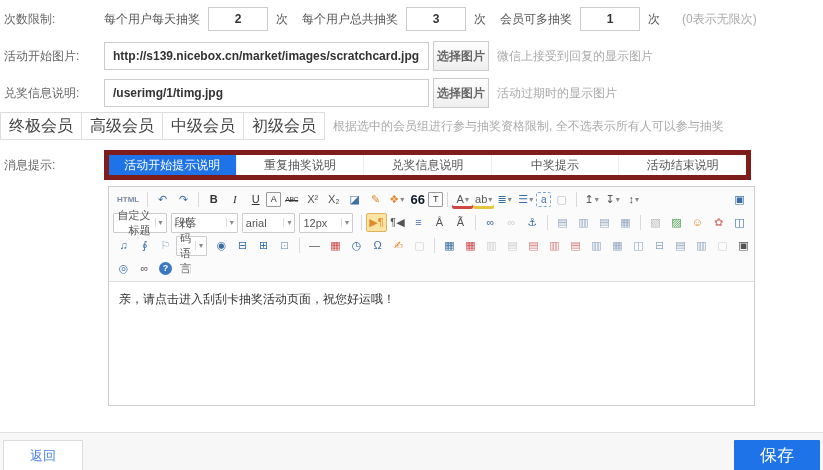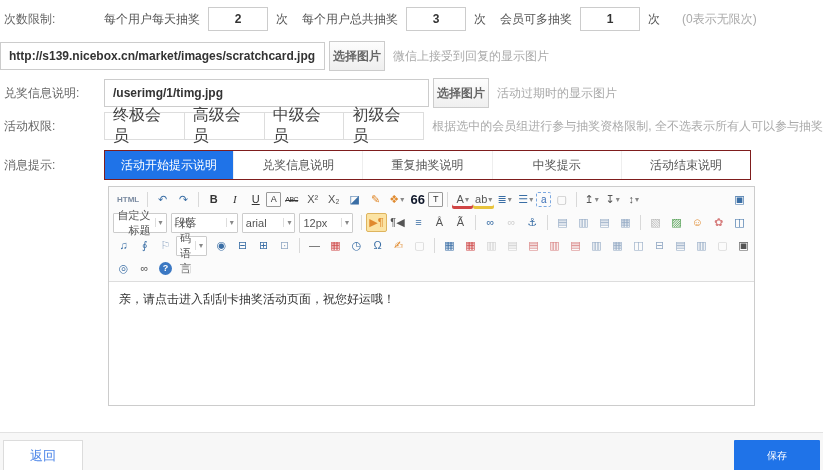--- a/index.html
+++ b/index.html
@@ -30,21 +30,21 @@
   
   .row-perm { top:112px; height:28px; }
   .perm-group { display:flex; }
   .perm-btn { height:28px; padding:0 8px; min-width:64px; background:#fff;
     border:1px solid #ddd; margin-left:-1px; color:#444; font-size:16px;
     display:flex; align-items:center; justify-content:center; cursor:pointer; }
   .perm-btn:first-child { margin-left:0; }
 
   
   .row-tabs { top:150px; height:30px; }
-  .tab-strip { display:flex; width:647px; height:30px; border:1px solid #7f1d1d; background:#fff; }
+  .tab-strip { display:flex; width:647px; height:30px; border:5px solid #7f1d1d; background:#fff; }
   .tab { flex:1; display:flex; align-items:center; justify-content:center;
     color:#555; cursor:pointer; border-left:1px solid #eee; }
   .tab:first-child { border-left:none; }
   .tab.active { background:#1f73e8; color:#fff; border-left:none; }
 
   
   .editor { position:absolute; left:108px; top:186px; width:647px; height:220px;
     border:1px solid #ccc; background:#fff; }
   .toolbar { background:#fbfbfb; border-bottom:1px solid #ddd; padding:1px 2px;text-align:right; }
   .tb-row { display:flex; align-items:center; height:23px; padding:0 2px; }
@@ -75,21 +75,21 @@
   .content { height:120px; padding:8px 10px; color:#333; font-size:12px; line-height:1.6;
     background:#fff; cursor:text; }
 
   
   .footer { position:absolute; left:0; bottom:0; width:823px; height:38px;
     background:#f7f7f7; border-top:1px solid #e2e2e2; }
   .back-btn { position:absolute; left:3px; top:7px; width:80px; height:31px;
     background:#fff; border:1px solid #dcdcdc; color:#4a84e8; font-size:13px;
     cursor:pointer; font-family:inherit; }
   .save-btn { position:absolute; right:3px; top:7px; width:86px; height:31px;
-    background:#1f73e8; border:none; color:#fff; font-size:10px; cursor:pointer;
+    background:#1f73e8; border:none; color:#fff; font-size:17px; cursor:pointer;
     font-family:inherit; border-radius:1px; }
 </style>
 </head>
 <body>
 
 <div class="page">
 
   <div class="frow row-limits">
     <div class="flabel">次数限制:</div>
     <div id="limit-fields" style="display:flex;align-items:center;">
@@ -106,49 +106,49 @@
         <span class="lim-group">
           <span class="t">会员可多抽奖</span>
           <input class="num-input" type="text" value="1" style="">
           <span class="t">次</span>
         </span>
       </div>
     <span class="note">(0表示无限次)</span>
   </div>
 
   <div class="frow row-start">
+    <div class="flabel">活动开始图片:</div>
     <input class="url-input" type="text" value="http://s139.nicebox.cn/market/images/scratchcard.jpg" style="">
     <button class="pick-btn">选择图片</button>
     <span class="hint">微信上接受到回复的显示图片</span>
   </div>
 
   <div class="frow row-end">
     <div class="flabel">兑奖信息说明:</div>
     <input class="url-input" type="text" value="/userimg/1/timg.jpg" style="">
     <button class="pick-btn">选择图片</button>
     <span class="hint">活动过期时的显示图片</span>
   </div>
 
   <div class="frow row-perm">
-    <div class="flabel">活动权限:</div>
     <div class="perm-group" id="perm-group">
         <div class="perm-btn">终极会员</div>
         <div class="perm-btn">高级会员</div>
         <div class="perm-btn">中级会员</div>
         <div class="perm-btn">初级会员</div>
       </div>
     <span class="hint">根据选中的会员组进行参与抽奖资格限制, 全不选表示所有人可以参与抽奖</span>
   </div>
 
   <div class="frow row-tabs">
     <div class="flabel">消息提示:</div>
     <div class="tab-strip" id="tab-strip">
         <div class="tab active">活动开始提示说明</div>
+        <div class="tab">重复抽奖说明</div>
         <div class="tab">兑奖信息说明</div>
-        <div class="tab">重复抽奖说明</div>
         <div class="tab">中奖提示</div>
         <div class="tab">活动结束说明</div>
       </div>
   </div>
 
   <div class="editor">
     <div class="toolbar" id="toolbar">
         <div class="tb-row">
           <div class="tbtext">HTML</div>
           <div class="tbsep"></div>

